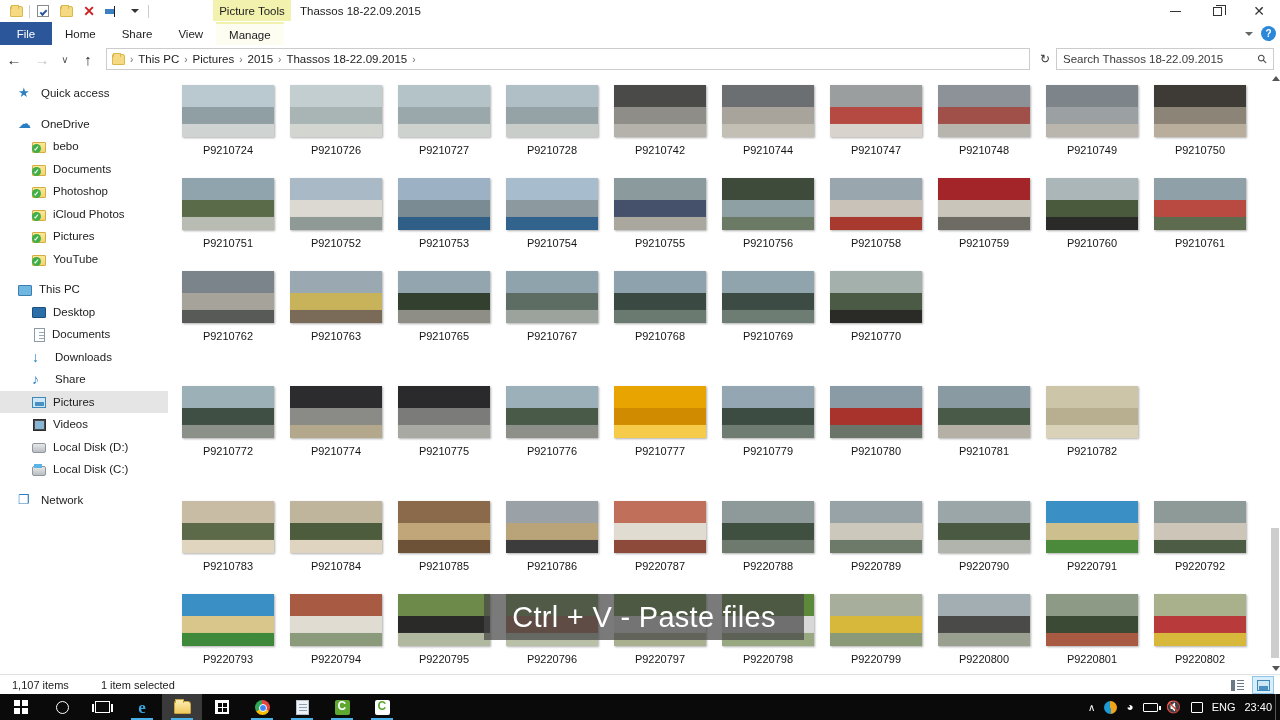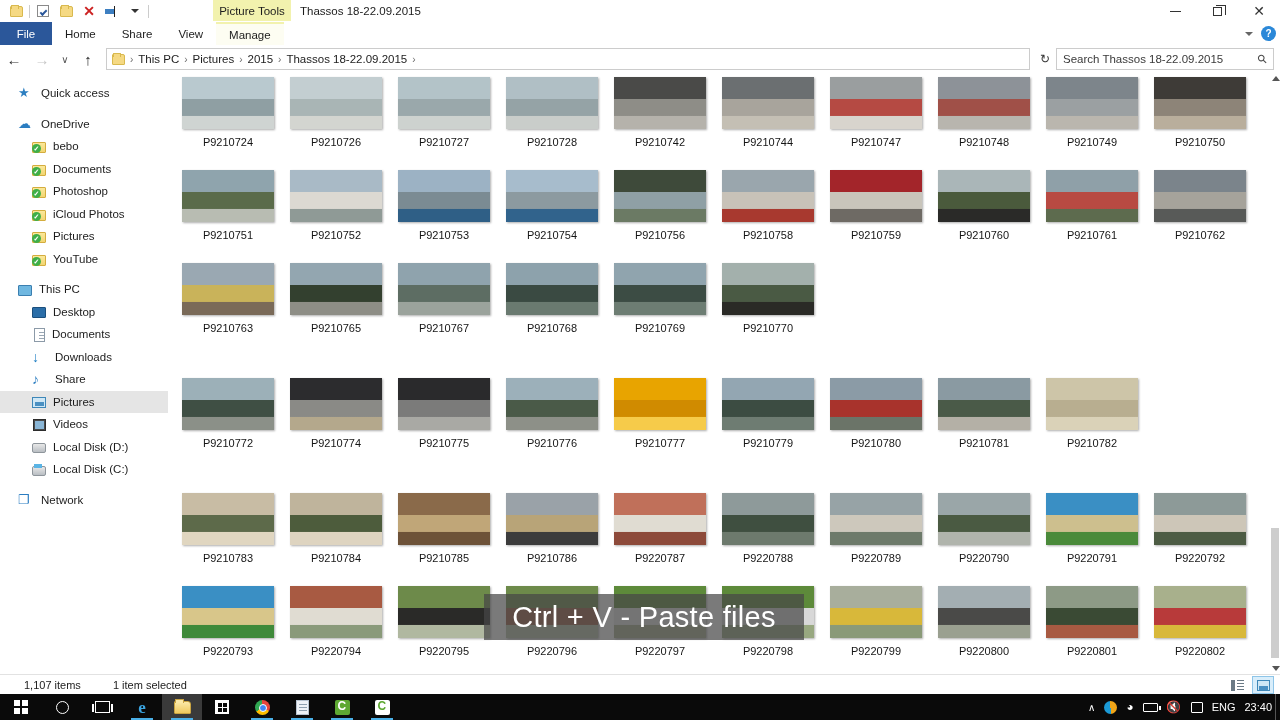--- a/index.html
+++ b/index.html
@@ -135,21 +135,21 @@
   .ico-disk { width:14px; height:10px; margin-top:3px; background:linear-gradient(#e8e8e8,#b9bec3); border:1px solid #8e959b; border-radius:2px; }
   .ico-disk.sys:after { content:''; position:absolute; left:1px; top:-3px; width:8px; height:4px; background:#5ab4e5; }
   .ico-net { color:#2b7dc1; font-size: 13px; line-height: 16px; }
 
   
   .filepane {
     position: relative; flex: 1; height: 601px; background: #ffffff;
     overflow: hidden;
   }
   .grid {
-    position: absolute; top: 0; left: 0; width: 1092px;
+    position: absolute; top: 8px; left: 0; width: 1092px;
     display: flex; flex-wrap: wrap; padding-left: 6px;
   }
   .tile {
     width: 108px; height: 93px;
     display: flex; flex-direction: column; align-items: center; justify-content: flex-start;
     padding-top: 2px;
   }
   .thumb {
     width: 92px; height: 52px; margin-top: 2px;
     background: #9aa5ab; box-shadow: 1px 1px 2px rgba(0,0,0,0.32);
@@ -180,21 +180,21 @@
   .vscroll .arrow-up, .vscroll .arrow-dn { position:absolute; left:2px; width:0; height:0; border-left:4px solid transparent; border-right:4px solid transparent; }
   .vscroll .arrow-up { top:3px; border-bottom:5px solid #555; }
   .vscroll .arrow-dn { bottom:3px; border-top:5px solid #555; }
 
   
   .statusbar {
     position: absolute; top: 674px; left: 0; width: 1280px; height: 20px;
     background: #ffffff; border-top: 1px solid #e2e2e2;
     display: flex; align-items: center; font-size: 11px; color: #1c1c1c;
   }
-  .sb-items { padding-left: 24px; }
+  .sb-items { padding-left: 12px; }
   .sb-sel { padding-left: 32px; }
   .sb-views { position: absolute; right: 6px; top: 1px; display: flex; gap: 4px; }
   .vbtn { width: 22px; height: 18px; display:flex; align-items:center; justify-content:center; }
   .vbtn.active { border: 1px solid #8ec5e8; background: #d9eefb; }
   .ic-details { width:13px; height:11px; position:relative; }
   .ic-details:before { content:''; position:absolute; left:0; top:0; width:4px; height:11px; background:#6b7a86; }
   .ic-details:after { content:''; position:absolute; left:6px; top:0px; width:7px; height:1.5px; background:#6b7a86;
     box-shadow: 0 3px 0 #6b7a86, 0 6px 0 #6b7a86, 0 9px 0 #6b7a86; }
   .ic-tiles { width:13px; height:11px; background:#cfe7f5; border:1.5px solid #3e87b8; position:relative; }
   .ic-tiles:after { content:''; position:absolute; left:1px; bottom:0px; width:9px; height:4px; background:#4a90c2; }
@@ -449,20 +449,24 @@
           </div>
           <div class="tile">
             <div class="thumb" style="background: linear-gradient(rgb(156, 178, 196) 0%, rgb(156, 178, 196) 42%, rgb(123, 139, 147) 43%, rgb(123, 139, 147) 74%, rgb(47, 95, 134) 75%, rgb(47, 95, 134) 100%);"></div>
             <div class="cap">P9210753</div>
           </div>
           <div class="tile">
             <div class="thumb" style="background: linear-gradient(rgb(167, 188, 204) 0%, rgb(167, 188, 204) 42%, rgb(140, 154, 160) 43%, rgb(140, 154, 160) 74%, rgb(49, 99, 140) 75%, rgb(49, 99, 140) 100%);"></div>
             <div class="cap">P9210754</div>
           </div>
           <div class="tile">
+            <div class="thumb" style="background: linear-gradient(rgb(139, 154, 156) 0%, rgb(139, 154, 156) 42%, rgb(69, 80, 106) 43%, rgb(69, 80, 106) 74%, rgb(169, 167, 158) 75%, rgb(169, 167, 158) 100%);"></div>
+            <div class="cap">P9210755</div>
+          </div>
+          <div class="tile">
             <div class="thumb" style="background: linear-gradient(rgb(62, 74, 58) 0%, rgb(62, 74, 58) 42%, rgb(143, 160, 165) 43%, rgb(143, 160, 165) 74%, rgb(107, 122, 100) 75%, rgb(107, 122, 100) 100%);"></div>
             <div class="cap">P9210756</div>
           </div>
           <div class="tile">
             <div class="thumb" style="background: linear-gradient(rgb(154, 166, 173) 0%, rgb(154, 166, 173) 42%, rgb(200, 194, 184) 43%, rgb(200, 194, 184) 74%, rgb(168, 57, 47) 75%, rgb(168, 57, 47) 100%);"></div>
             <div class="cap">P9210758</div>
           </div>
           <div class="tile">
             <div class="thumb" style="background: linear-gradient(rgb(163, 37, 42) 0%, rgb(163, 37, 42) 42%, rgb(201, 197, 187) 43%, rgb(201, 197, 187) 74%, rgb(110, 106, 100) 75%, rgb(110, 106, 100) 100%);"></div>
             <div class="cap">P9210759</div>

